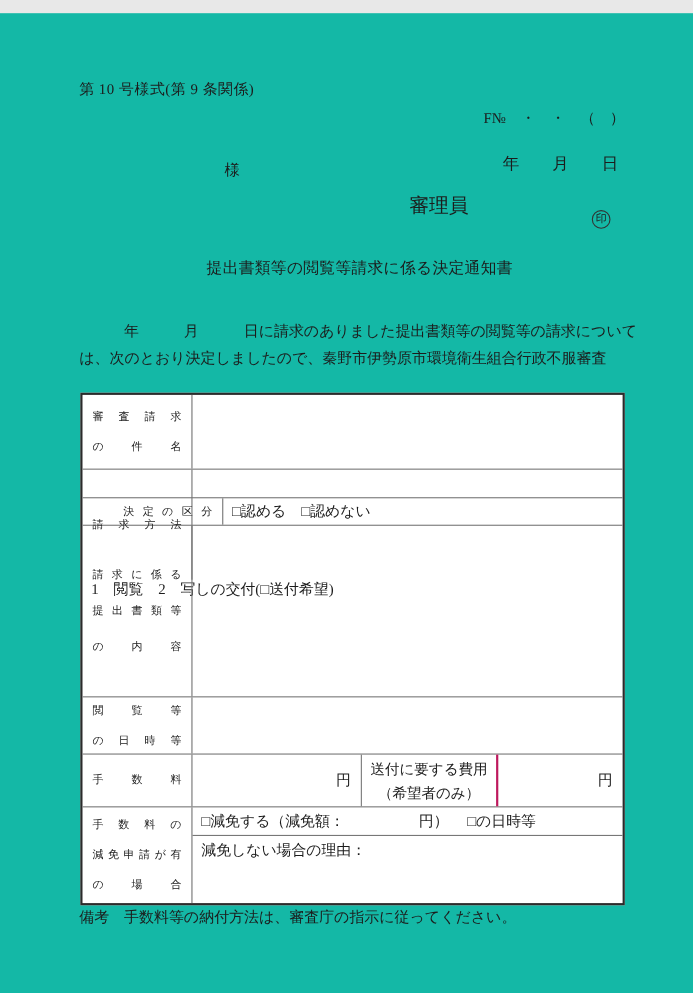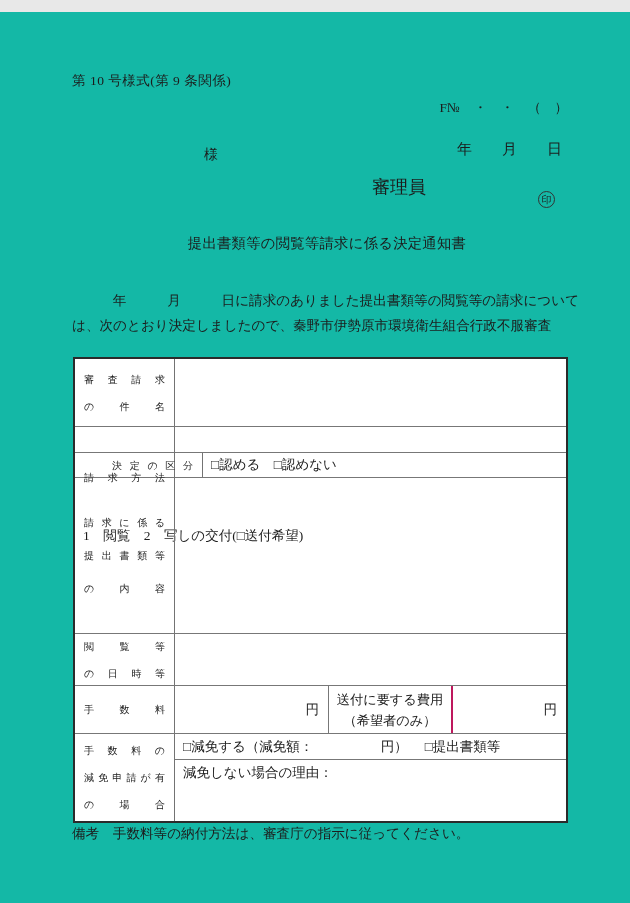--- a/index.html
+++ b/index.html
@@ -158,21 +158,21 @@
       </div>
     </div>
 
     <div class="trow r7">
       <div class="tlabel">
         <div class="just">手数料の</div>
         <div class="just">減免申請が有</div>
         <div class="just">の場合</div>
       </div>
       <div class="waiver-wrap">
-        <div class="waiver-top">□減免する（減免額：　　　　　円）　 □提出書類等</div>
+        <div class="waiver-top">□減免する（減免額：　　　　　円）　 □の日時等</div>
         <div class="waiver-bottom">減免しない場合の理由：</div>
       </div>
     </div>
 
   </div>
 
   <div class="abs remark">備考　手数料等の納付方法は、審査庁の指示に従ってください。</div>
 
 </div>
 

